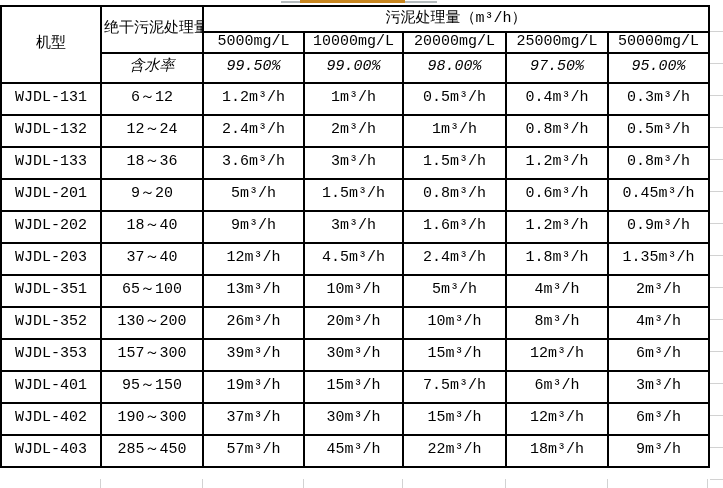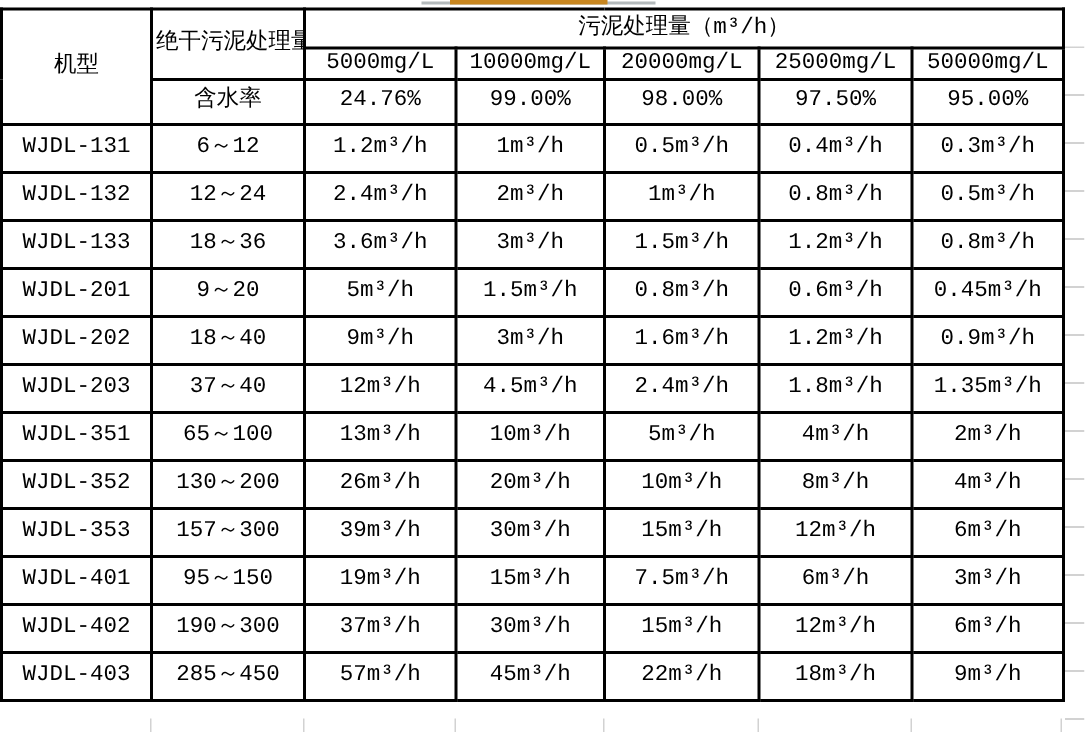--- a/index.html
+++ b/index.html
@@ -34,21 +34,21 @@
     padding:0 2px;
     font-size:15px;
     color:#000;
     line-height:1.25;
     overflow:hidden;
     white-space:nowrap;
   }
   td.wrap{white-space:normal;line-height:19px;}
   tr.h1{height:26px;}
   tr.h2{height:16px;}
-  tr.h3{height:30px;}
+  tr.h3{height:30px;font-style:italic;}
   tr.d{height:32px;}
   .right-grid{
     position:absolute;left:710px;top:31px;width:13px;height:449px;
     background:repeating-linear-gradient(to bottom,#d2d2d2 0 1px,transparent 1px 32px);
   }
   .bstub{
     position:absolute;top:479px;height:9px;width:1px;
     background:#d2d2d2;
   }
   .bstub.x1{left:100px;}.bstub.x2{left:202px;}.bstub.x3{left:303px;}
@@ -80,21 +80,21 @@
       </tr>
       <tr class="h2">
         <td>5000mg/L</td>
         <td>10000mg/L</td>
         <td>20000mg/L</td>
         <td>25000mg/L</td>
         <td>50000mg/L</td>
       </tr>
       <tr class="h3">
         <td>含水率</td>
-        <td>24.76%</td>
+        <td>99.50%</td>
         <td>99.00%</td>
         <td>98.00%</td>
         <td>97.50%</td>
         <td>95.00%</td>
       </tr>
 
       <tr class="d">
         <td>WJDL-131</td>
         <td>6～12</td>
         <td>1.2m³/h</td>

